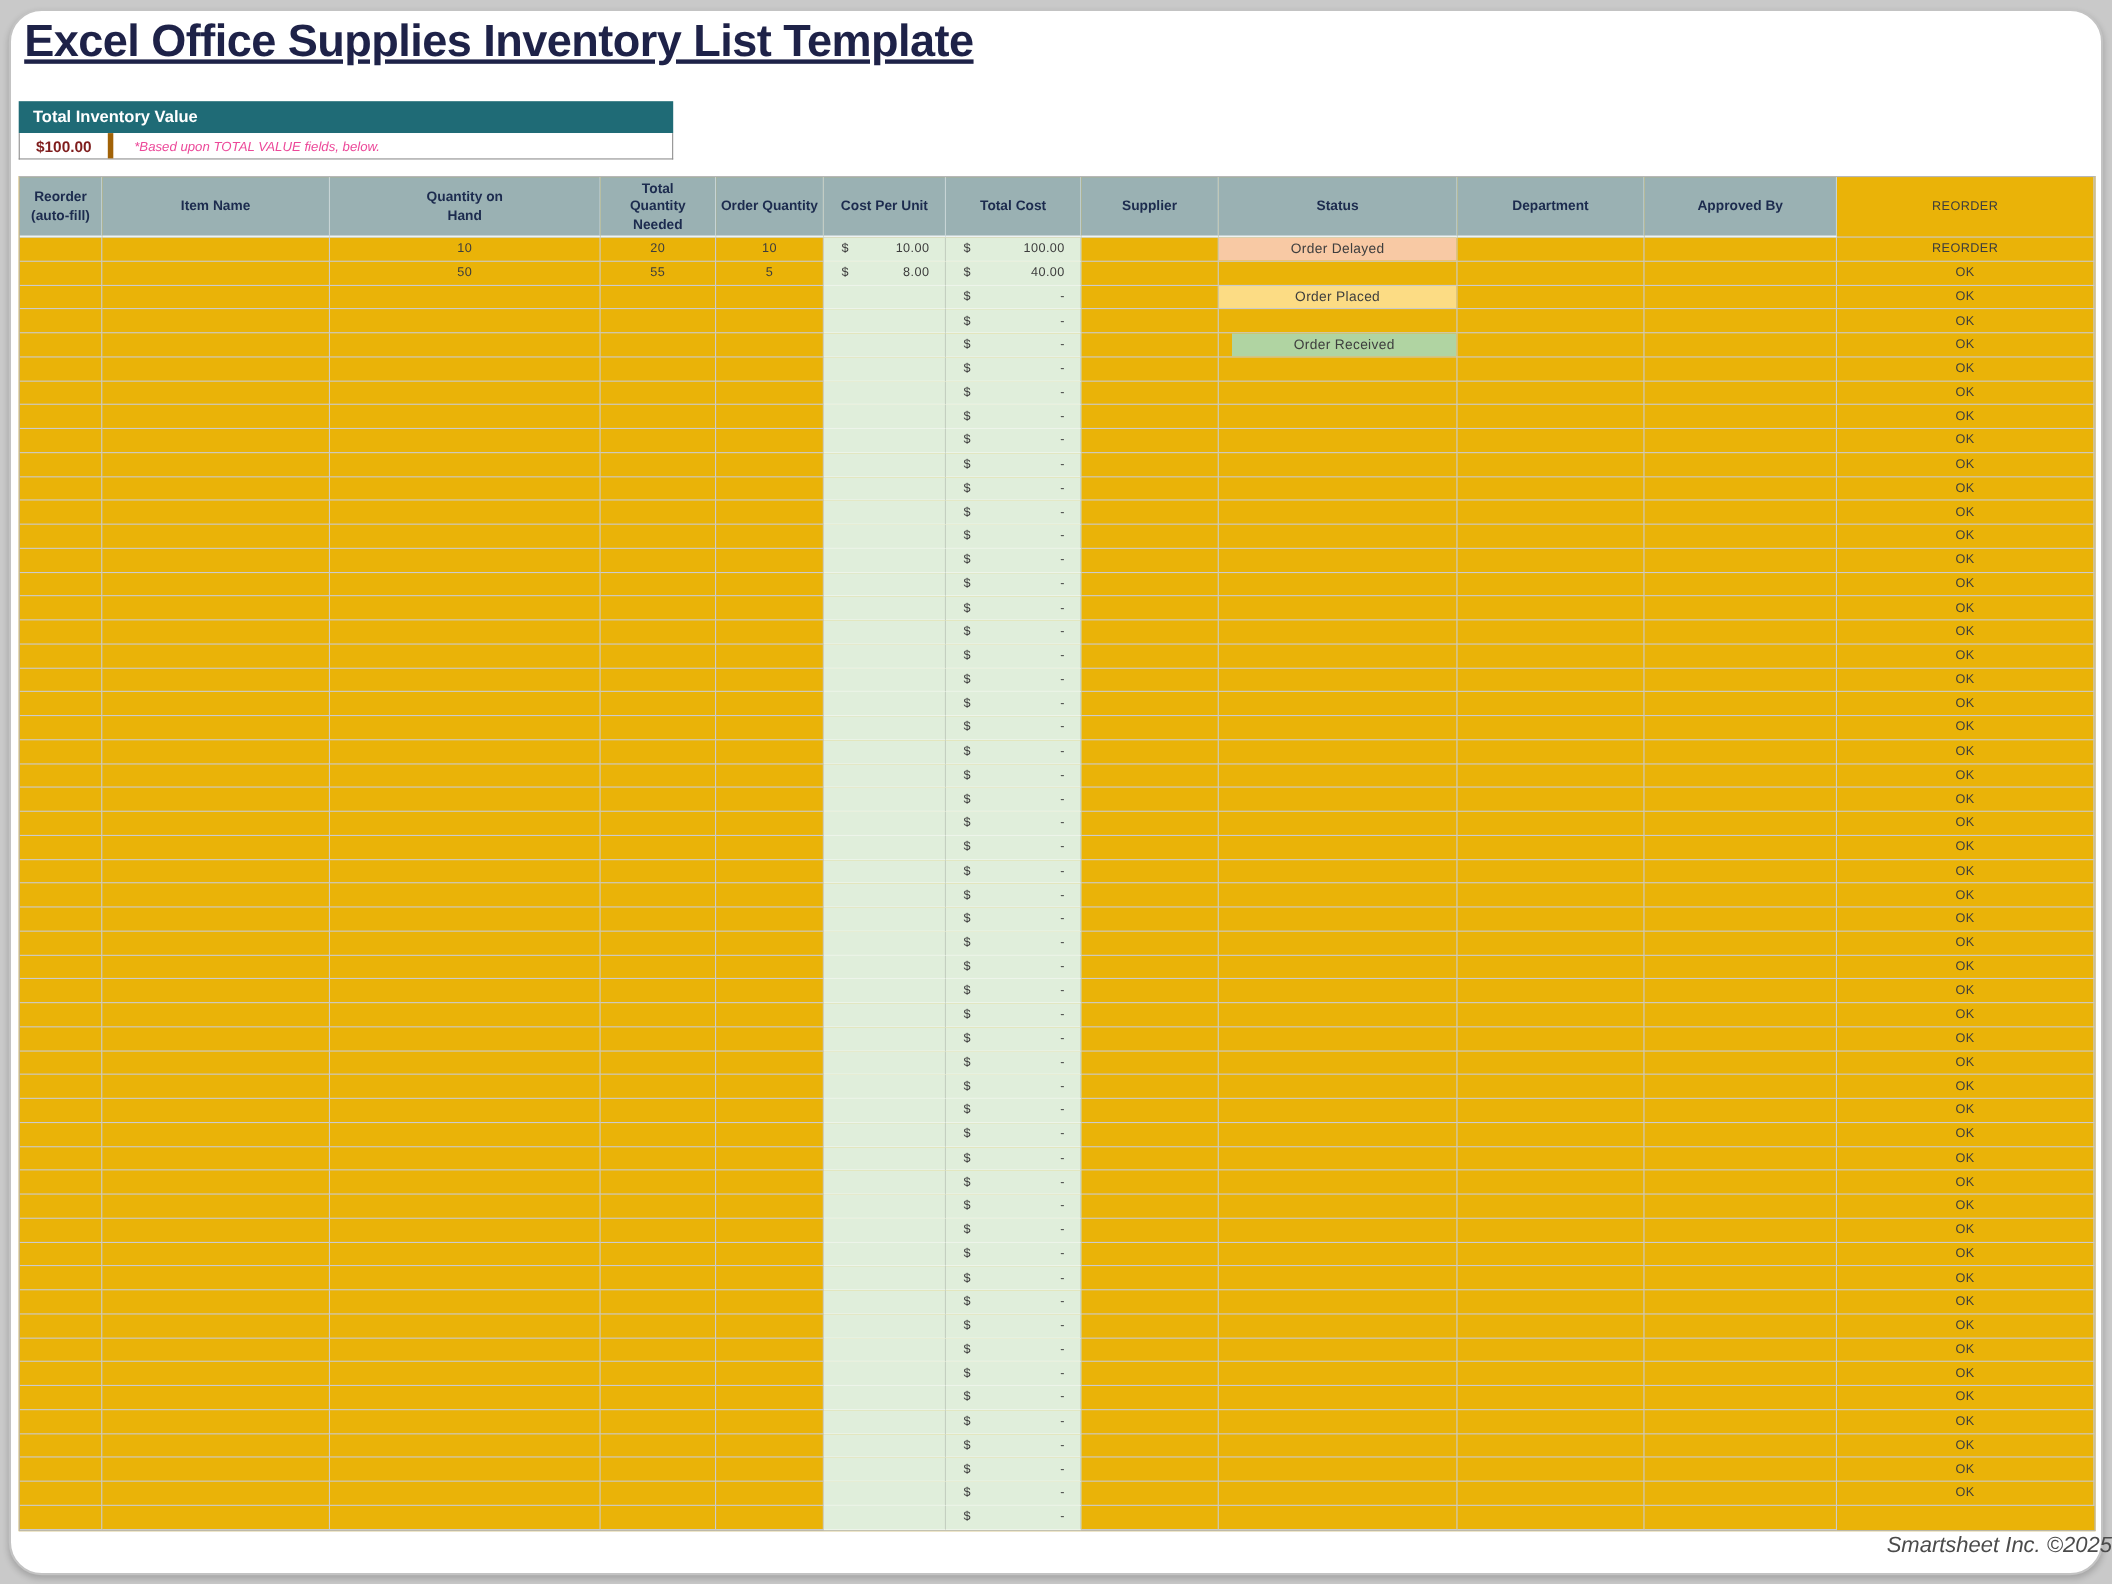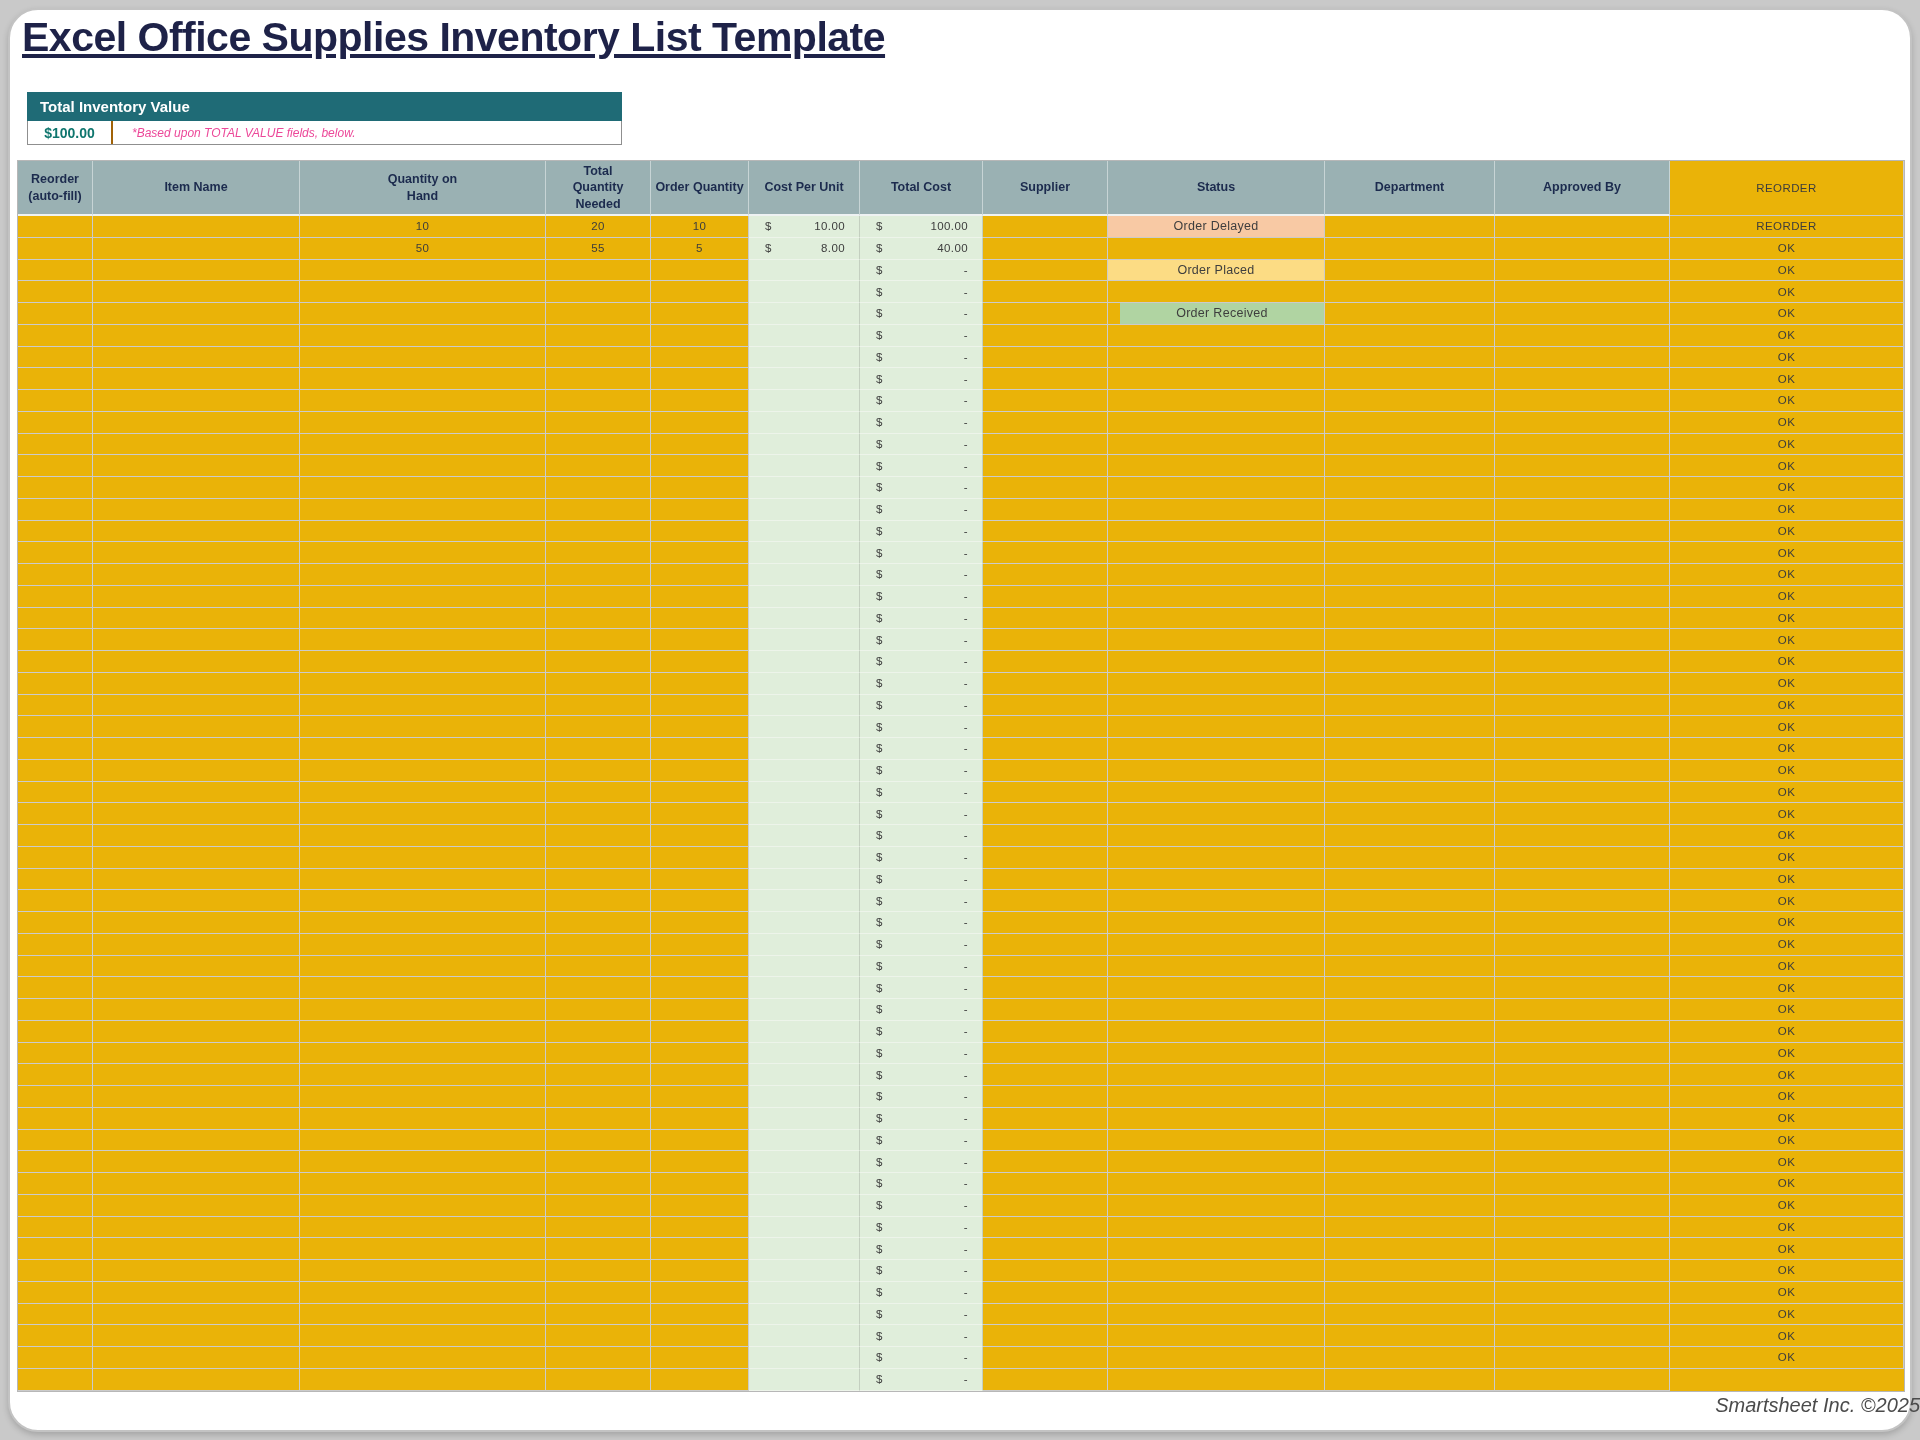--- a/index.html
+++ b/index.html
@@ -3,26 +3,26 @@
 <meta charset="utf-8">
 <style>
   html,body{margin:0;padding:0;}
   body{font-family:"Liberation Sans","DejaVu Sans",sans-serif;}
   .canvas{position:relative;width:1920px;height:1440px;background:var(--c-frame-gray,#c9c9c9);overflow:hidden;}
   .card{position:absolute;left:8px;top:8px;width:1900px;height:1420px;background:#ffffff;
         border:2px solid #c3c3c3;border-radius:30px;box-shadow:0 3px 6px rgba(0,0,0,.18);}
   .title{position:absolute;left:22px;top:14px;margin:0;font-size:41px;font-weight:bold;
          letter-spacing:-0.5px;color:var(--c-title-navy,#1e2248);text-decoration:underline;}
   
-  .summary{position:absolute;left:27px;top:92px;width:595px;}
+  .summary{position:absolute;left:17px;top:92px;width:595px;}
   .summary-bar{height:29px;background:var(--c-teal-bar,#1f6b76);color:#ffffff;font-weight:bold;
                font-size:15px;display:flex;align-items:center;padding-left:13px;box-sizing:border-box;}
   .summary-row{display:flex;height:24px;border:1px solid #8f8f8f;border-top:none;background:#fff;box-sizing:border-box;}
-  .summary-value{width:85px;border-right:2px solid #a16207;display:flex;align-items:center;justify-content:center;
-                 font-weight:bold;font-size:14px;color:#0f766e;box-sizing:border-box;}
+  .summary-value{width:85px;border-right:5px solid #a16207;display:flex;align-items:center;justify-content:center;
+                 font-weight:bold;font-size:14px;color:#7f1d1d;box-sizing:border-box;}
   .summary-note{flex:1;display:flex;align-items:center;padding-left:19px;font-style:italic;
                 font-size:12px;color:#ec4899;}
   
   .table{position:absolute;left:17px;top:160px;width:1886px;display:grid;
          grid-template-columns:75px 207px 246px 105px 98px 111px 123px 125px 217px 170px 175px 234px;
          grid-template-rows:55px;grid-auto-rows:21.76px;
          border:1px solid #b7b7b7;background:#eab308;box-sizing:content-box;}
   .hcell{display:flex;align-items:center;justify-content:center;text-align:center;white-space:pre-line;
          font-weight:bold;font-size:12.5px;line-height:1.3;color:var(--c-header-text,#1c2b4e);
          background:var(--c-header-bg,#9ab1b3);border-right:1px solid rgba(255,255,255,.45);

